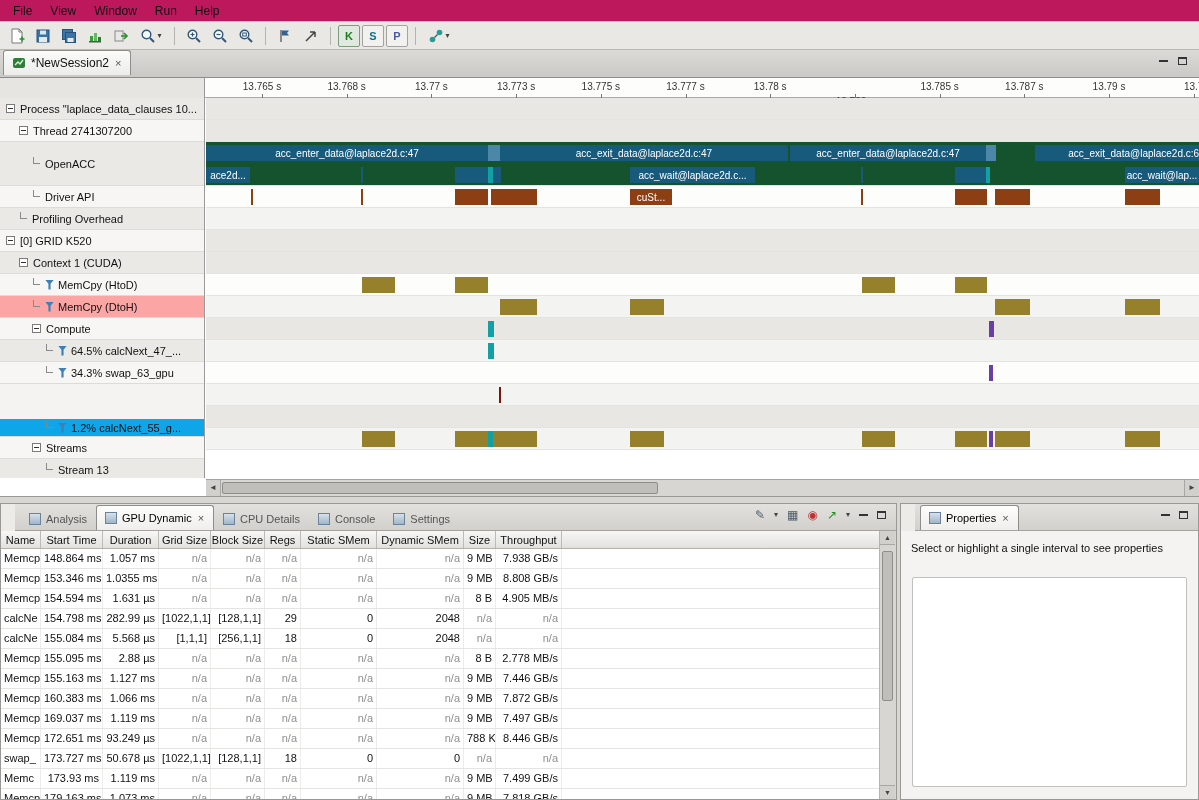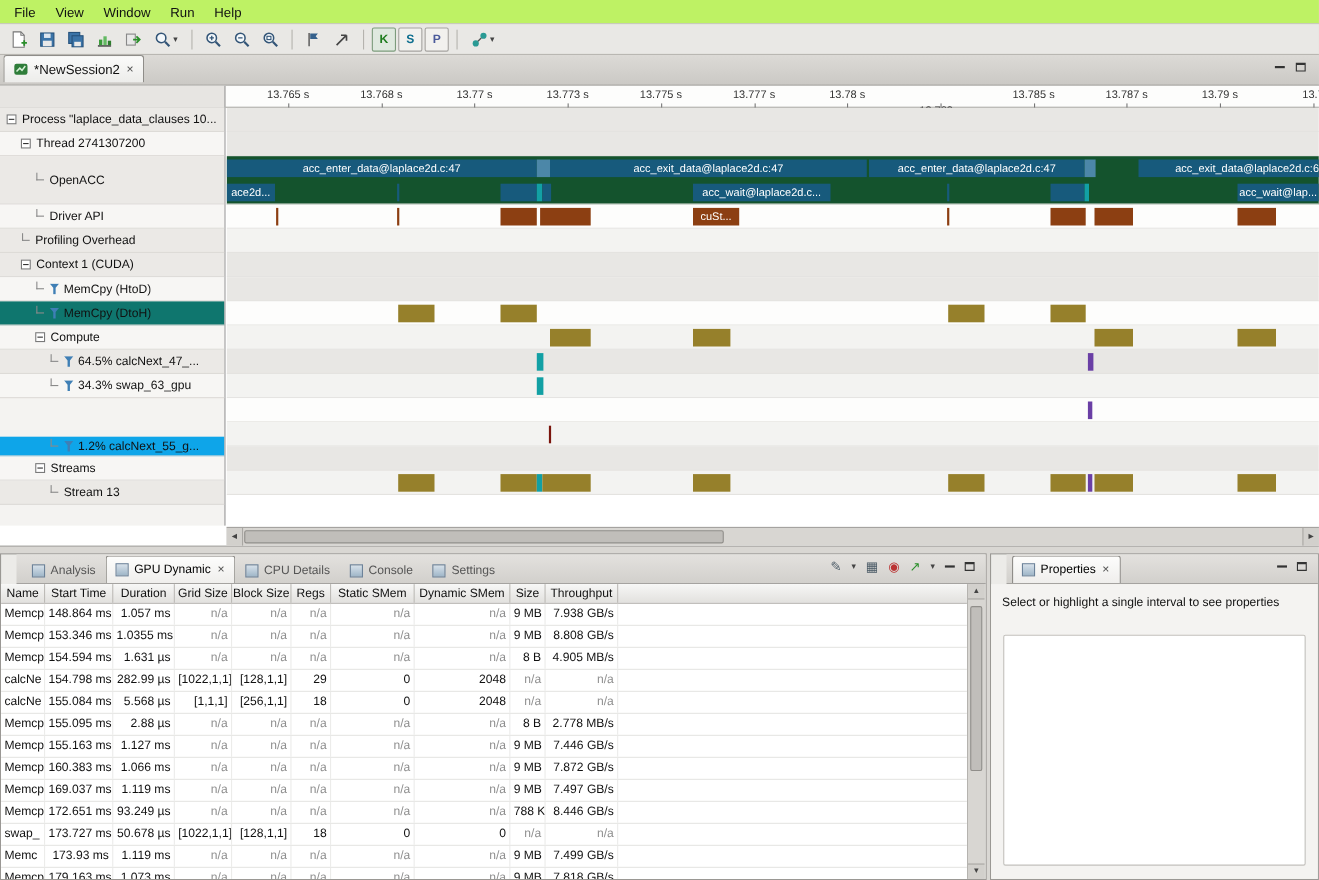--- a/index.html
+++ b/index.html
@@ -1,21 +1,21 @@
 <!DOCTYPE html>
 <html><head>
 <meta charset="utf-8">
 <style>
   *{box-sizing:border-box;margin:0;padding:0}
   html,body{width:1199px;height:800px;overflow:hidden}
   body{font-family:"Liberation Sans",sans-serif;background:#d9d7d3;font-size:12px;color:#111;position:relative}
   .app{position:relative;width:1199px;height:800px}
 
   
-  .menubar{position:absolute;top:0;left:0;right:0;height:22px;background:#bef264;border-bottom:1px solid #c9c7c3;display:flex;align-items:center;padding-left:4px}
+  .menubar{position:absolute;top:0;left:0;right:0;height:22px;background:#be185d;border-bottom:1px solid #c9c7c3;display:flex;align-items:center;padding-left:4px}
   .menu-item{padding:2px 9px;font-size:12px;color:#111;cursor:default}
 
   
   .toolbar{position:absolute;top:22px;left:0;right:0;height:28px;background:#e9e8e5;border-bottom:1px solid #b9b7b2;display:flex;align-items:center;gap:2px;padding:0 5px}
   .tbtn{width:24px;height:24px;display:inline-flex;align-items:center;justify-content:center;border:1px solid transparent;border-radius:2px}
   .tbtn.wide{width:32px;gap:1px}
   .tbtn svg{display:block}
   .tsep{width:1px;height:18px;background:#b5b3ae;margin:0 5px}
   .caret{font-size:8px;color:#444}
   .tbtn.toggle{border:1px solid #a5a3a0;background:#f2f1ee;width:22px;height:22px}
@@ -252,30 +252,34 @@
             <div class="tree-label">OpenACC</div>
           </div>
           <div class="tree-row" style="height: 22px; padding-left: 32px; background: rgb(247, 246, 244);">
             <div class="elbow"></div>
             <div class="tree-label">Driver API</div>
           </div>
           <div class="tree-row" style="height: 22px; padding-left: 19px; background: rgb(235, 233, 230);">
             <div class="elbow"></div>
             <div class="tree-label">Profiling Overhead</div>
           </div>
+          <div class="tree-row" style="height: 22px; padding-left: 6px; background: rgb(247, 246, 244);">
+            <div class="minusbox"></div>
+            <div class="tree-label">[0] GRID K520</div>
+          </div>
           <div class="tree-row" style="height: 22px; padding-left: 19px; background: rgb(235, 233, 230);">
             <div class="minusbox"></div>
             <div class="tree-label">Context 1 (CUDA)</div>
           </div>
           <div class="tree-row" style="height: 22px; padding-left: 32px; background: rgb(247, 246, 244);">
             <div class="elbow"></div>
             <div class="funnel"></div>
             <div class="tree-label">MemCpy (HtoD)</div>
           </div>
-          <div class="tree-row" style="height: 22px; padding-left: 32px; background: #0f766e;">
+          <div class="tree-row" style="height: 22px; padding-left: 32px; background: #fca5a5;">
             <div class="elbow"></div>
             <div class="funnel"></div>
             <div class="tree-label">MemCpy (DtoH)</div>
           </div>
           <div class="tree-row" style="height: 22px; padding-left: 32px; background: rgb(247, 246, 244);">
             <div class="minusbox"></div>
             <div class="tree-label">Compute</div>
           </div>
           <div class="tree-row" style="height: 22px; padding-left: 45px; background: rgb(235, 233, 230);">
             <div class="elbow"></div>

